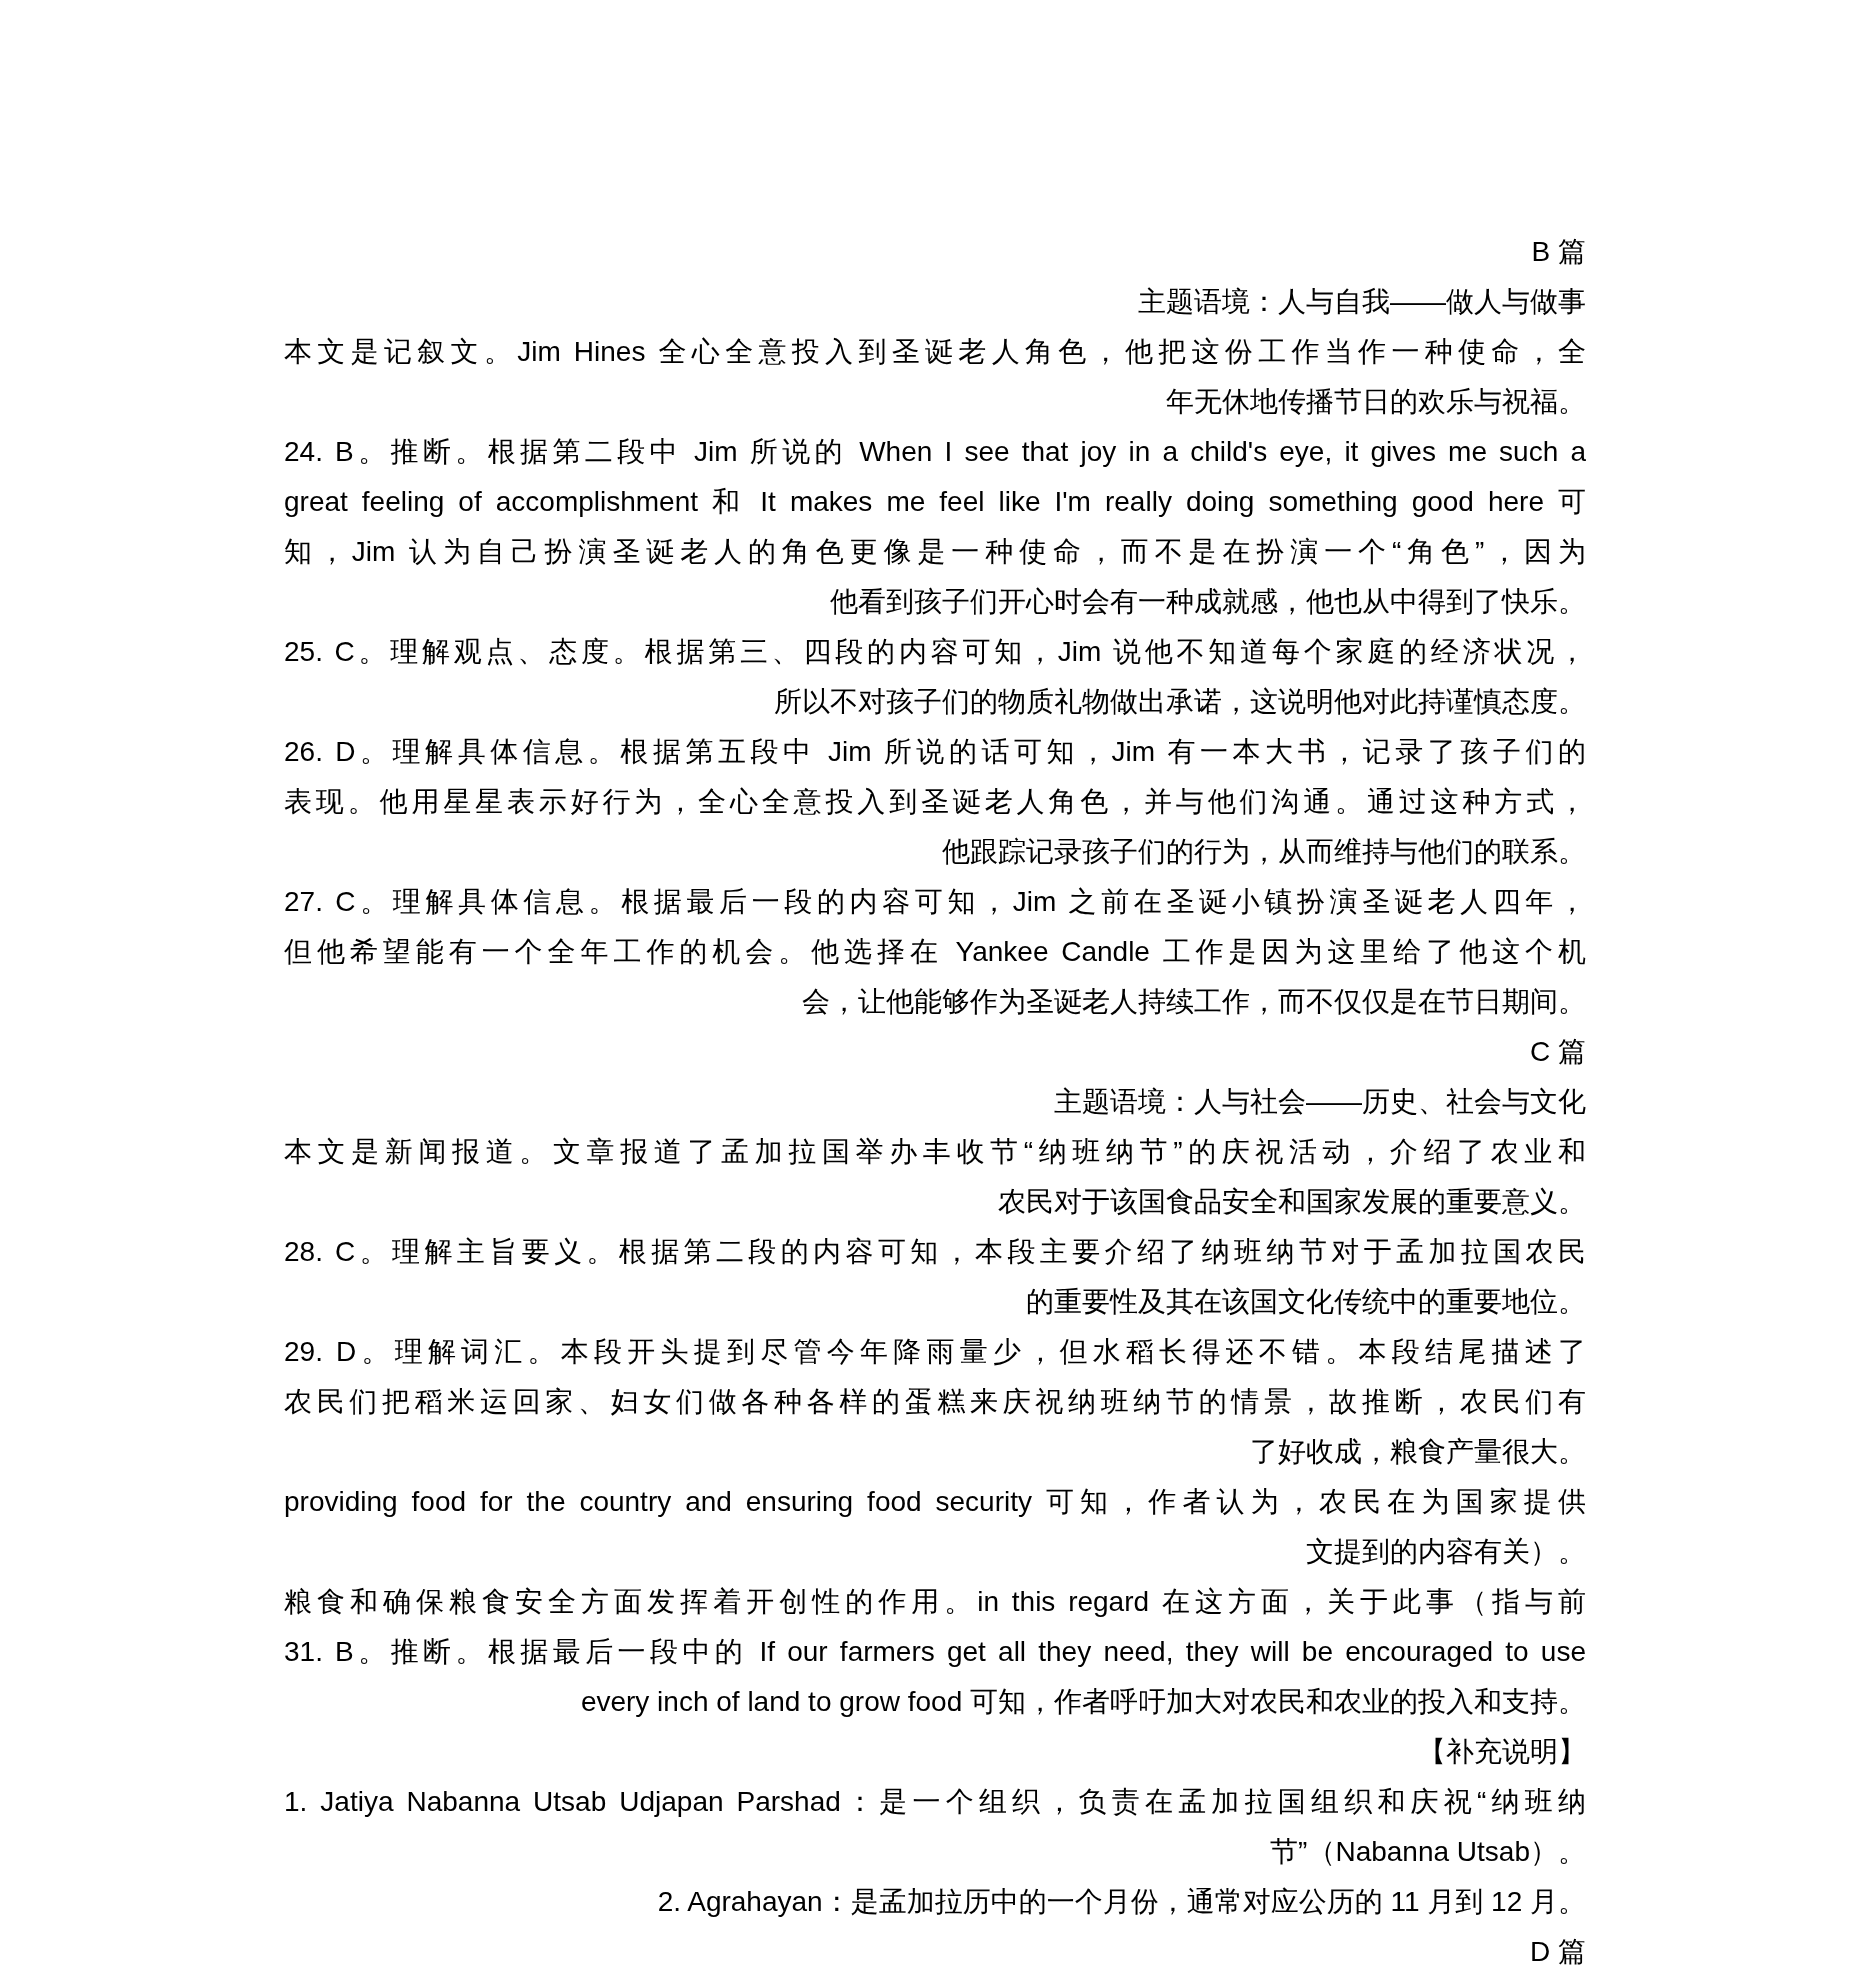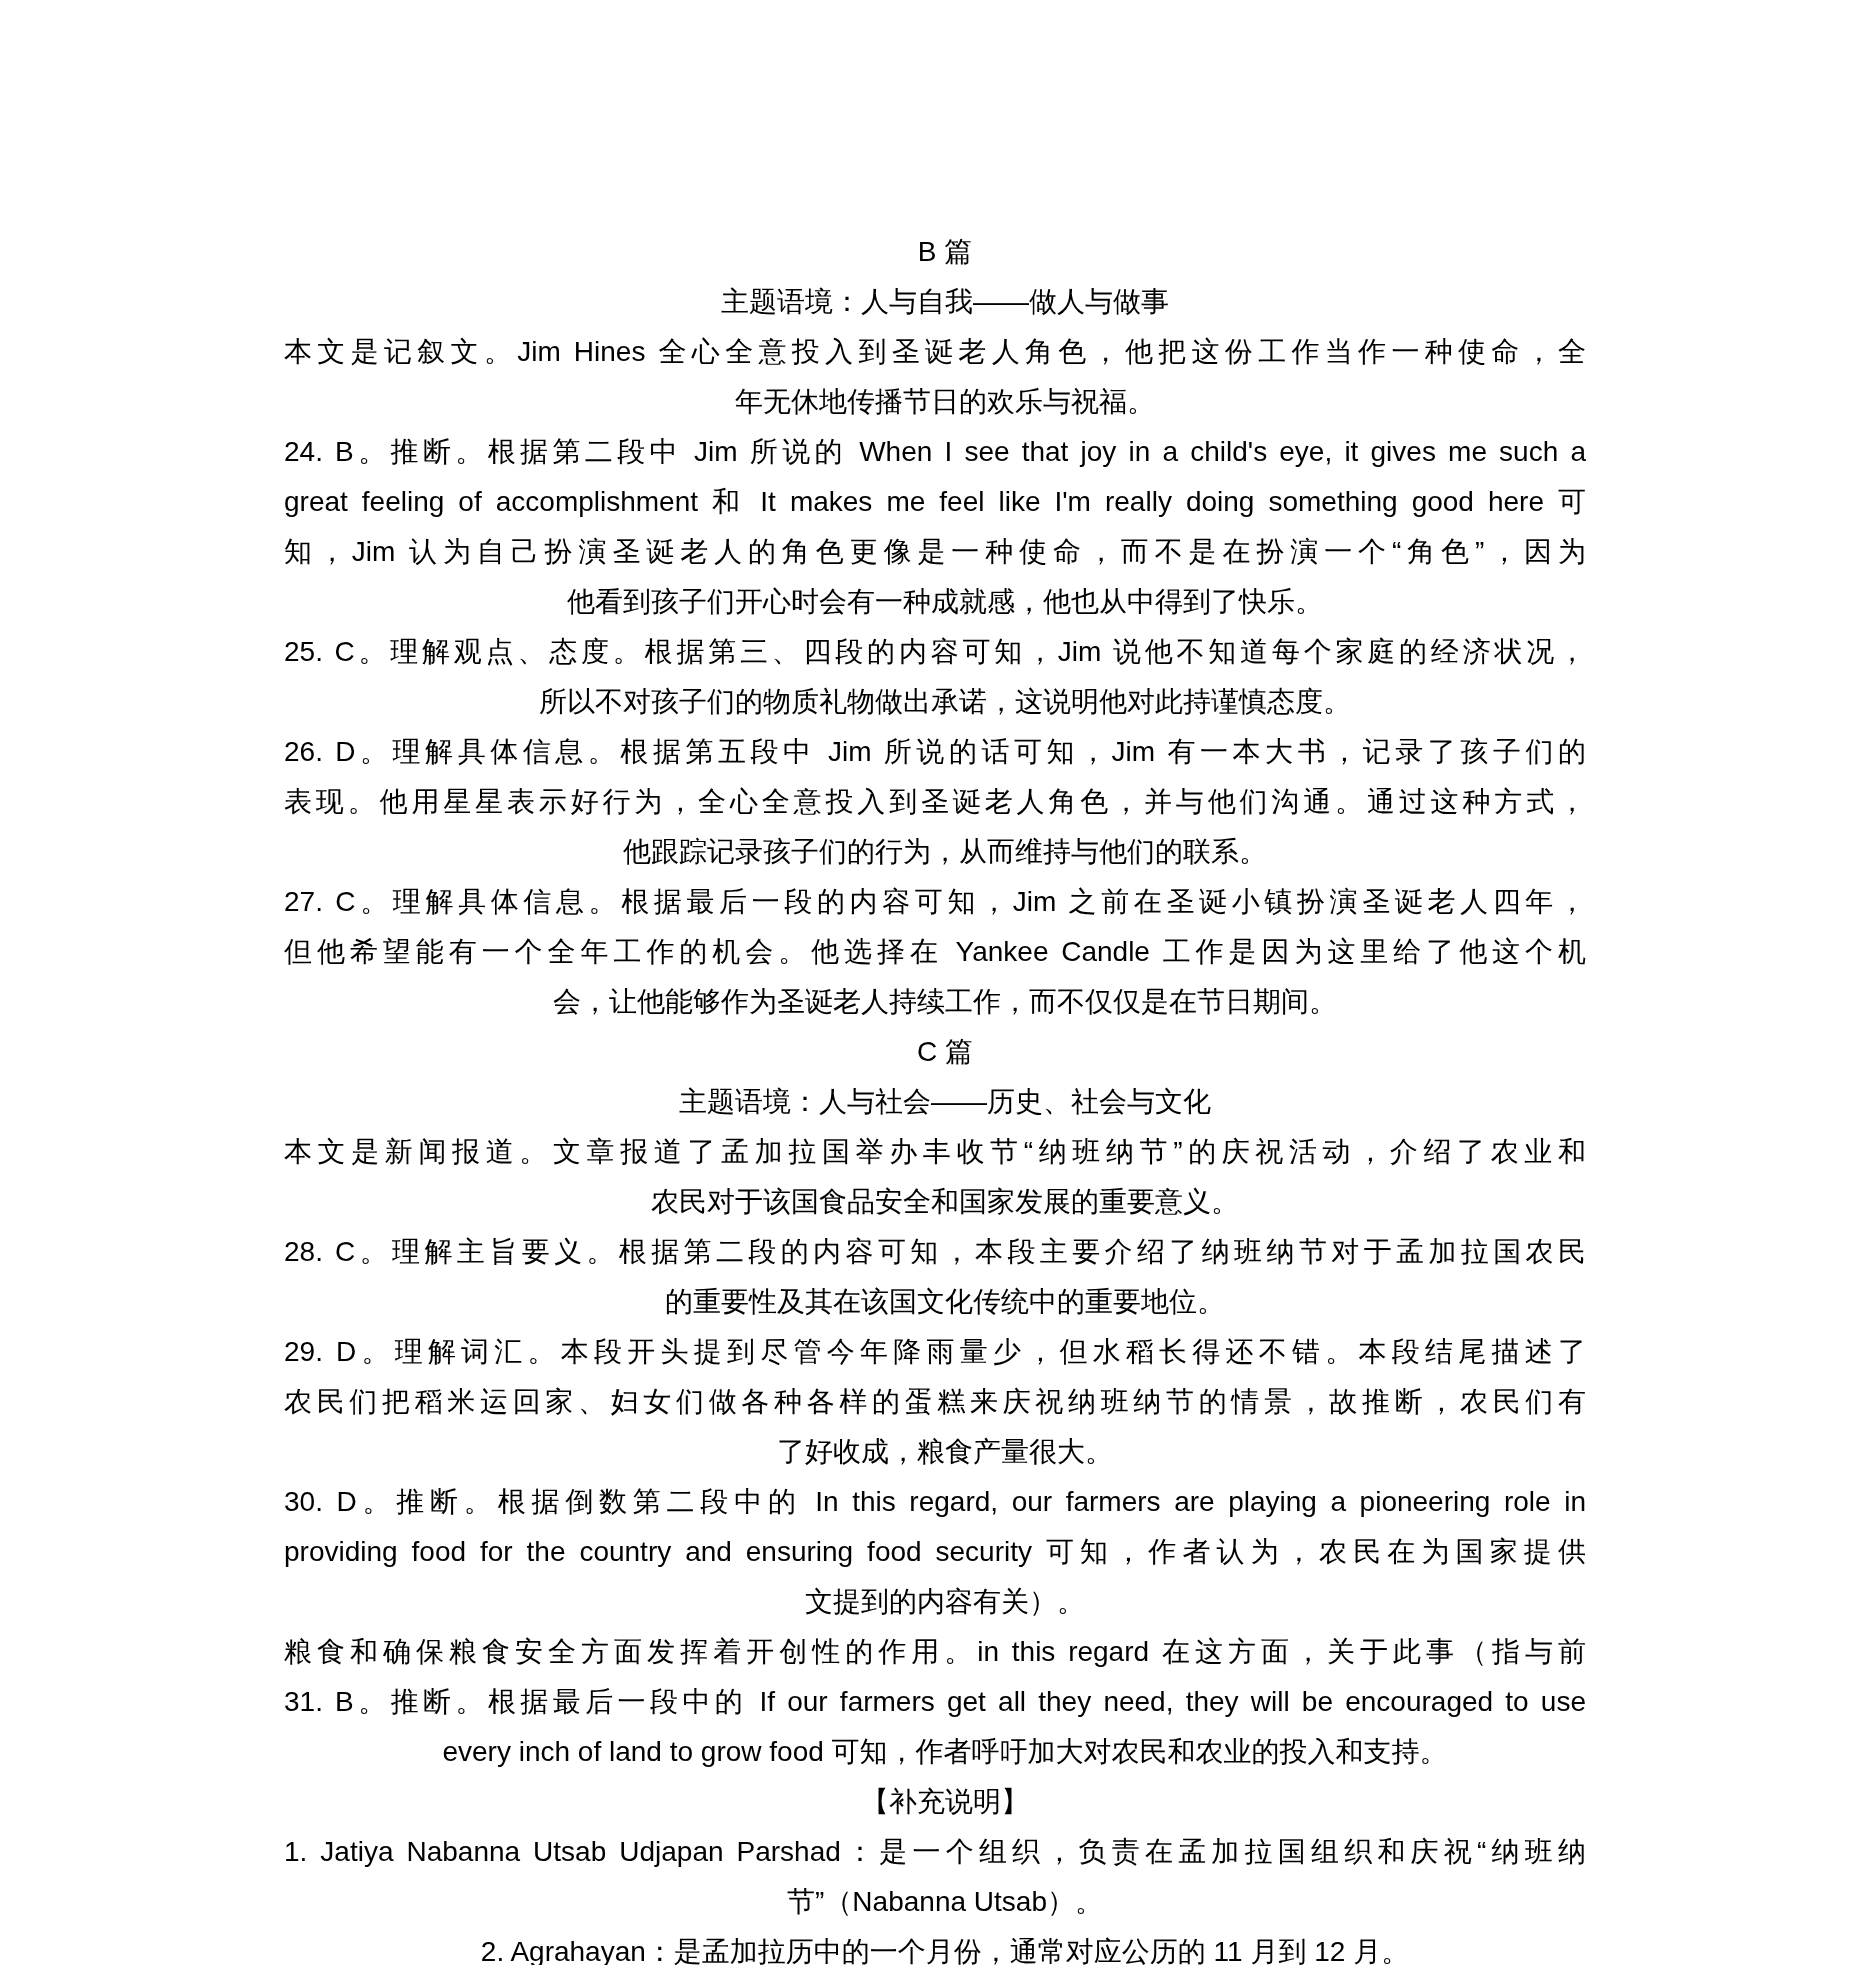--- a/index.html
+++ b/index.html
@@ -28,21 +28,21 @@
     white-space: nowrap;
     overflow: hidden;
     color: #000000;
     font-weight: 400;
   }
   .line.justify {
     text-align: justify;
     text-align-last: justify;
   }
   .line.plain {
-    text-align: center;
+    text-align: right;
     margin-left: 20px;
   }
 </style>
 </head>
 <body>
 
 <div class="page">
   <div class="content" id="document-content">
       <div class="line plain">B 篇</div>
       <div class="line plain">主题语境：人与自我——做人与做事</div>
@@ -62,21 +62,20 @@
       <div class="line plain">会，让他能够作为圣诞老人持续工作，而不仅仅是在节日期间。</div>
       <div class="line plain">C 篇</div>
       <div class="line plain">主题语境：人与社会——历史、社会与文化</div>
       <div class="line justify">本文是新闻报道。文章报道了孟加拉国举办丰收节“纳班纳节”的庆祝活动，介绍了农业和</div>
       <div class="line plain">农民对于该国食品安全和国家发展的重要意义。</div>
       <div class="line justify">28. C。理解主旨要义。根据第二段的内容可知，本段主要介绍了纳班纳节对于孟加拉国农民</div>
       <div class="line plain">的重要性及其在该国文化传统中的重要地位。</div>
       <div class="line justify">29. D。理解词汇。本段开头提到尽管今年降雨量少，但水稻长得还不错。本段结尾描述了</div>
       <div class="line justify">农民们把稻米运回家、妇女们做各种各样的蛋糕来庆祝纳班纳节的情景，故推断，农民们有</div>
       <div class="line plain">了好收成，粮食产量很大。</div>
-      <div class="line justify">30. D。推断。根据倒数第二段中的 In this regard, our farmers are playing a pioneering role in</div>
       <div class="line justify">providing food for the country and ensuring food security 可知，作者认为，农民在为国家提供</div>
       <div class="line plain">文提到的内容有关）。</div>
       <div class="line justify">粮食和确保粮食安全方面发挥着开创性的作用。in this regard 在这方面，关于此事（指与前</div>
       <div class="line justify">31. B。推断。根据最后一段中的 If our farmers get all they need, they will be encouraged to use</div>
       <div class="line plain">every inch of land to grow food 可知，作者呼吁加大对农民和农业的投入和支持。</div>
       <div class="line plain">【补充说明】</div>
       <div class="line justify">1. Jatiya Nabanna Utsab Udjapan Parshad：是一个组织，负责在孟加拉国组织和庆祝“纳班纳</div>
       <div class="line plain">节”（Nabanna Utsab）。</div>
       <div class="line plain">2. Agrahayan：是孟加拉历中的一个月份，通常对应公历的 11 月到 12 月。</div>
       <div class="line plain">D 篇</div>

